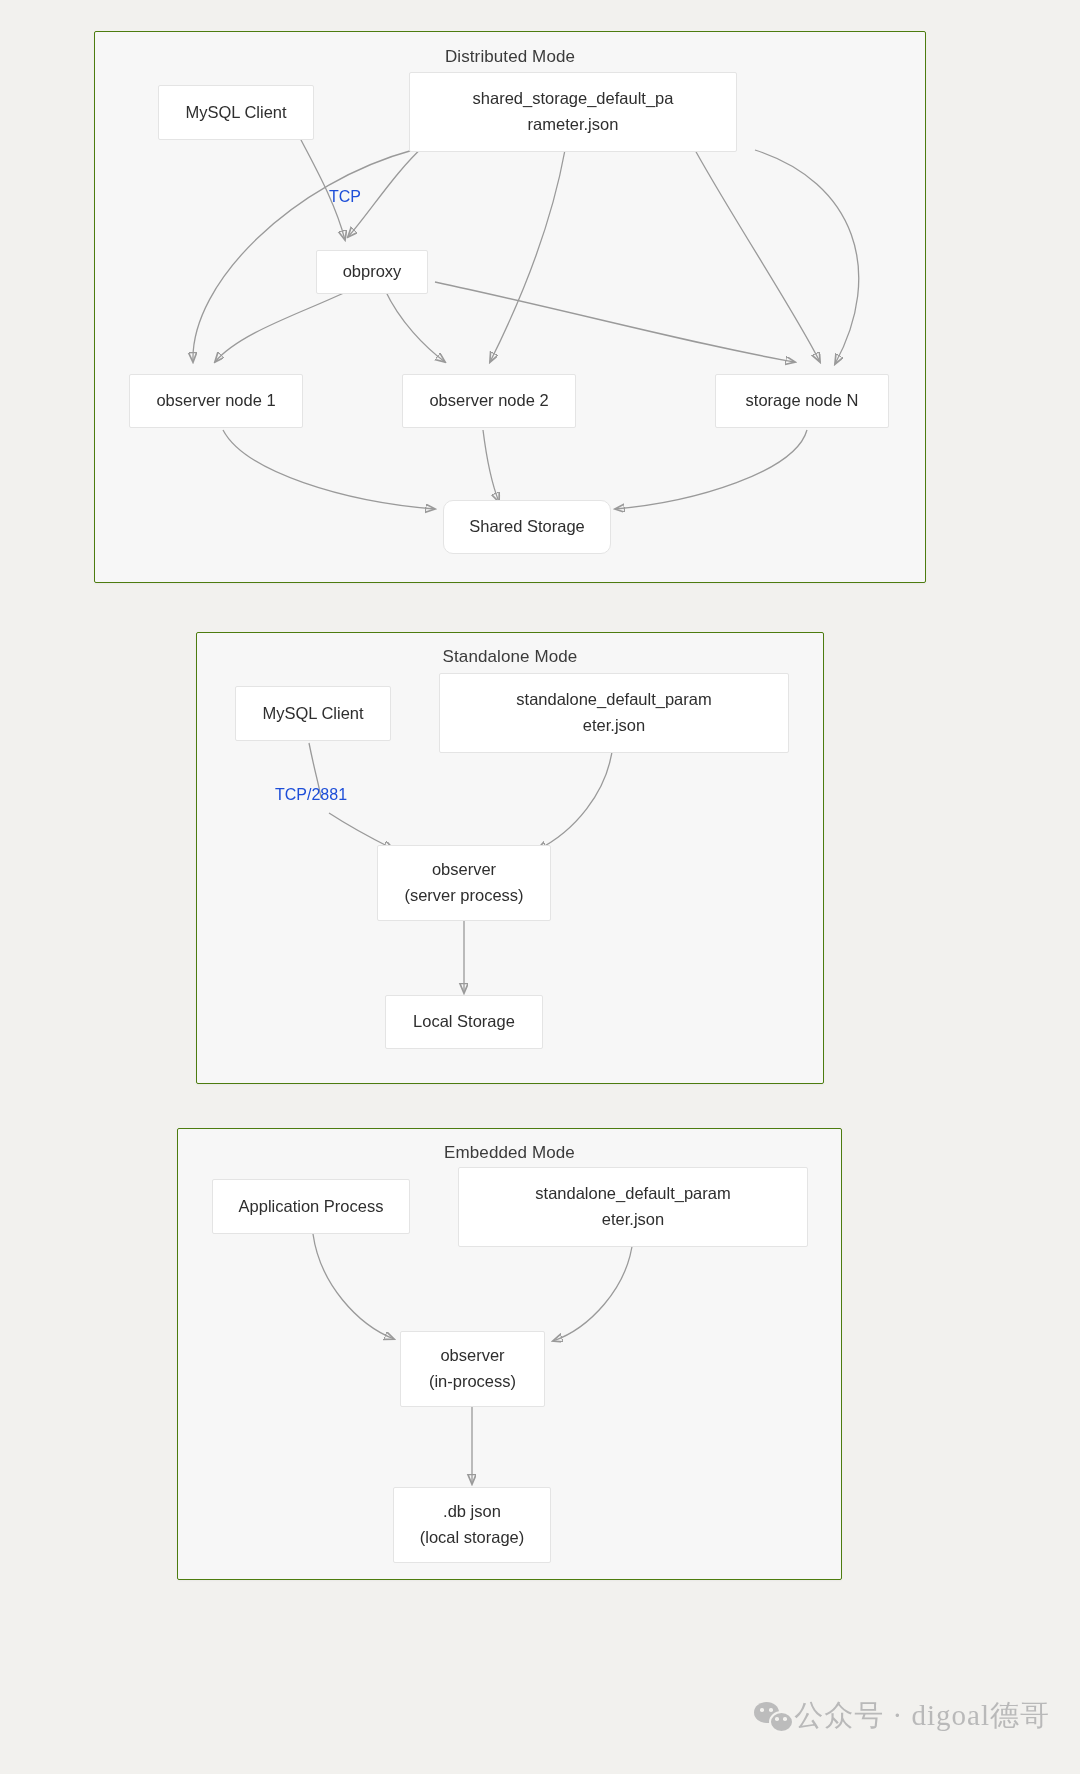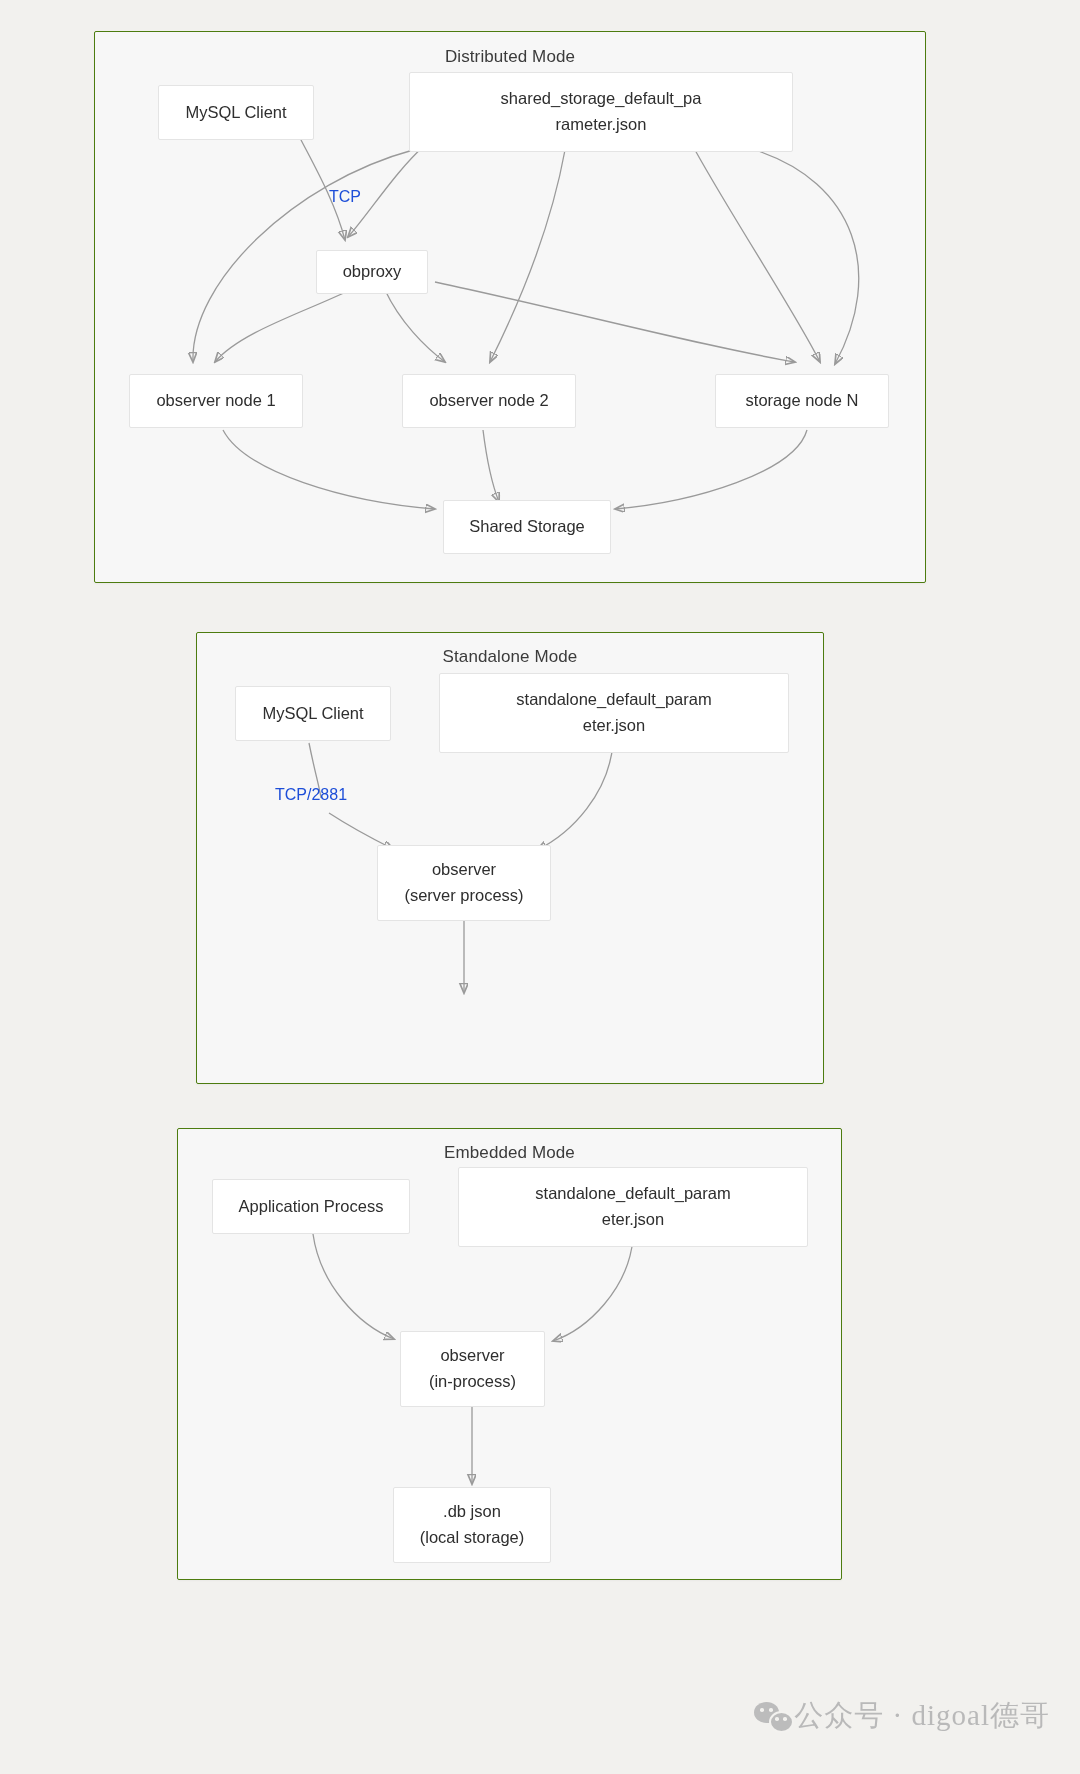--- a/index.html
+++ b/index.html
@@ -140,21 +140,21 @@
 
       <path d="M 388,398 C 392,430 398,455 404,470" marker-end="url(#ah)"></path>
 
       <path d="M 712,398 C 700,440 600,470 520,477" marker-end="url(#ah)"></path>
     </svg>
 
     <div class="node" style="left:63px; top:53px; width:156px; height:55px;">
       <span>MySQL Client</span>
     </div>
 
-    <div class="node" style="left:314px; top:40px; width:384px; height:80px;align-items:center;">
+    <div class="node" style="left:314px; top:40px; width:328px; height:80px;align-items:center;">
       <span>
         <span class="l2">shared_storage_default_pa</span>
         <span class="l2">rameter.json</span>
       </span>
     </div>
 
     <div class="edge-label" style="left:234px; top:156px;">TCP</div>
 
     <div class="node" style="left:221px; top:218px; width:112px; height:44px;">
       <span>obproxy</span>
@@ -165,21 +165,21 @@
     </div>
 
     <div class="node" style="left:307px; top:342px; width:174px; height:54px;">
       <span>observer node 2</span>
     </div>
 
     <div class="node" style="left:620px; top:342px; width:174px; height:54px;">
       <span>storage node N</span>
     </div>
 
-    <div class="node" style="left:348px; top:468px; width:168px; height:54px;">
+    <div class="node" style="left:348px; top:468px; width:168px; height:54px;border-radius:10px;">
       <span>Shared Storage</span>
     </div>
   </div>
 
   <div class="panel" style="left:196px; top:632px; width:626px; height:450px;">
     <div class="panel-title" style="top:14px;">Standalone Mode</div>
 
     <svg class="edges" width="626" height="450" viewBox="0 0 626 450">
       <defs>
         <marker id="ah2" markerWidth="9" markerHeight="9" refX="7.4" refY="3.2" orient="auto" markerUnits="strokeWidth">
@@ -208,20 +208,23 @@
 
     <div class="edge-label" style="left:78px; top:153px;">TCP/2881</div>
 
     <div class="node" style="left:180px; top:212px; width:174px; height:76px;">
       <span>
         <span class="l2">observer</span>
         <span class="l2">(server process)</span>
       </span>
     </div>
 
+    <div class="node" style="left:188px; top:362px; width:158px; height:54px;">
+      <span>Local Storage</span>
+    </div>
   </div>
 
   <div class="panel" style="left:177px; top:1128px; width:663px; height:450px;">
     <div class="panel-title" style="top:14px;">Embedded Mode</div>
 
     <svg class="edges" width="663" height="450" viewBox="0 0 663 450">
       <defs>
         <marker id="ah3" markerWidth="9" markerHeight="9" refX="7.4" refY="3.2" orient="auto" markerUnits="strokeWidth">
           <path d="M0,0 L7.6,3.2 L0,6.4 z" fill="#9a9a9a" stroke="none"></path>
         </marker>

